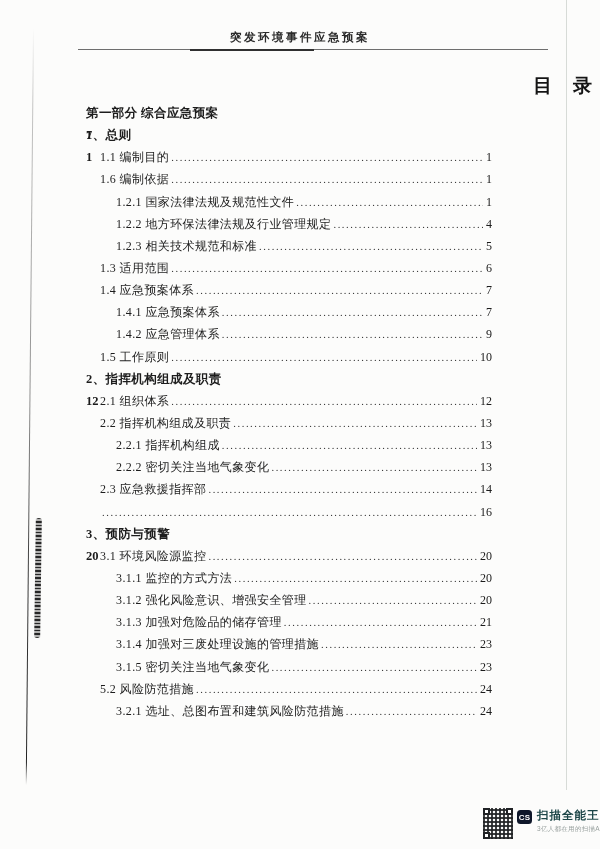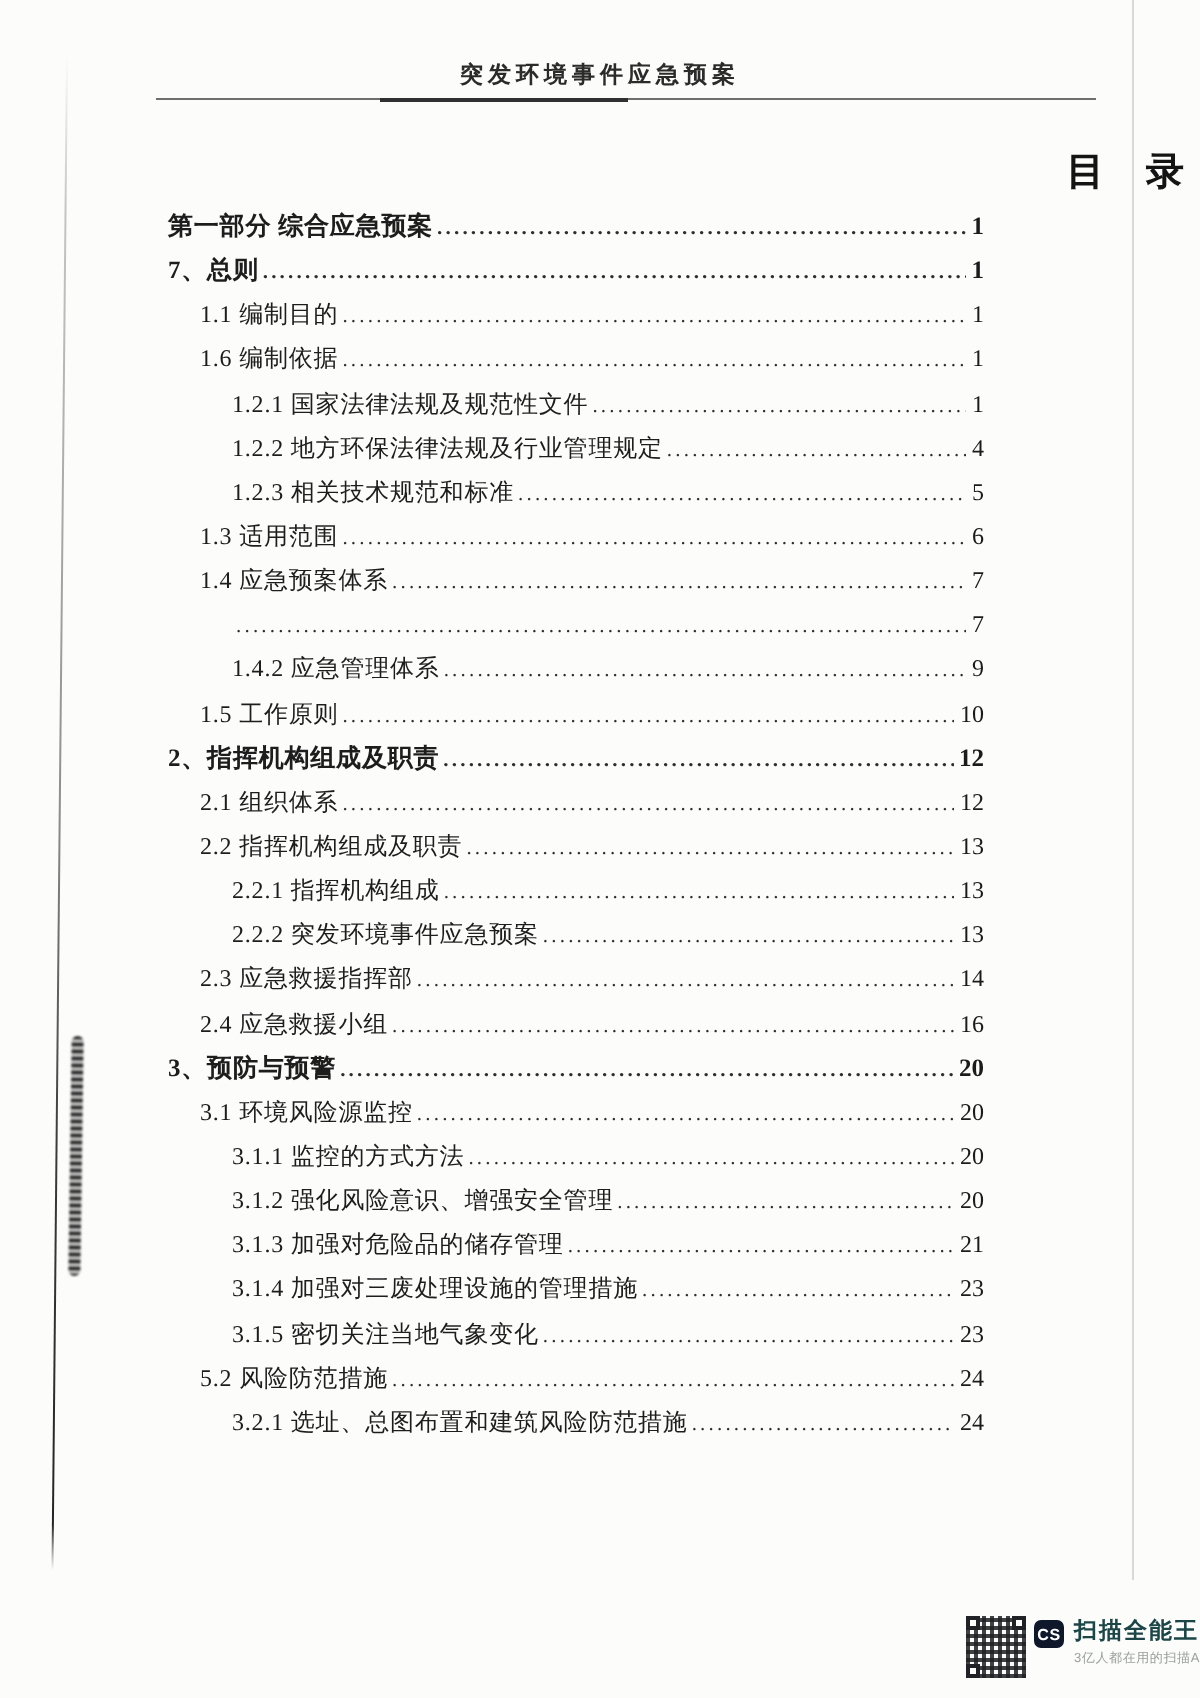--- a/index.html
+++ b/index.html
@@ -34,21 +34,21 @@
   .rule-dark{position:absolute;top:49px;left:190px;width:124px;height:2px;background:#303030;}
   .toc-title{
     position:absolute;top:73px;left:0;width:100%;text-align:right;
     font-size:19px;font-weight:700;letter-spacing:8px;color:#141414;
   }
   
   .toc{position:absolute;left:84px;top:102px;width:408px;}
   .toc-row{display:flex;align-items:baseline;height:22.15px;line-height:22.15px;font-size:12px;}
   .toc-row.lvl1{padding-left:16px;}
   .toc-row.lvl2{padding-left:32px;text-align:center;}
-  .toc-row.bold{font-weight:700;font-size:12.5px;}
+  .toc-row.bold{font-weight:700;font-size:12.5px;flex-direction:column;}
   .toc-label{white-space:nowrap;letter-spacing:.4px;}
   .dots{
     flex:1;overflow:hidden;white-space:nowrap;margin:0 2px;
     font-size:10.5px;letter-spacing:1.6px;color:#2d2d2d;
   }
   .dots::after{content:"......................................................................................................................................................................";}
   .pg{margin-left:1px;color:#1b1b1b;}
   
   .qr{
     position:absolute;left:483px;top:808px;width:30px;height:31px;
@@ -139,20 +139,21 @@
         <span class="pg">6</span>
       </div>
 
       <div class="toc-row lvl1">
         <span class="toc-label">1.4 应急预案体系</span>
         <span class="dots"></span>
         <span class="pg">7</span>
       </div>
 
       <div class="toc-row lvl2">
+        <span class="toc-label">1.4.1 应急预案体系</span>
         <span class="dots"></span>
         <span class="pg">7</span>
       </div>
 
       <div class="toc-row lvl2">
         <span class="toc-label">1.4.2 应急管理体系</span>
         <span class="dots"></span>
         <span class="pg">9</span>
       </div>
 
@@ -180,33 +181,32 @@
         <span class="pg">13</span>
       </div>
 
       <div class="toc-row lvl2">
         <span class="toc-label">2.2.1 指挥机构组成</span>
         <span class="dots"></span>
         <span class="pg">13</span>
       </div>
 
       <div class="toc-row lvl2">
-        <span class="toc-label">2.2.2 突发环境事件应急预案</span>
+        <span class="toc-label">2.2.2 密切关注当地气象变化</span>
         <span class="dots"></span>
         <span class="pg">13</span>
       </div>
 
       <div class="toc-row lvl1">
         <span class="toc-label">2.3 应急救援指挥部</span>
         <span class="dots"></span>
         <span class="pg">14</span>
       </div>
 
       <div class="toc-row lvl1">
-        <span class="toc-label">2.4 应急救援小组</span>
         <span class="dots"></span>
         <span class="pg">16</span>
       </div>
 
       <div class="toc-row lvl0 bold">
         <span class="toc-label">3、预防与预警</span>
         <span class="dots"></span>
         <span class="pg">20</span>
       </div>
 

